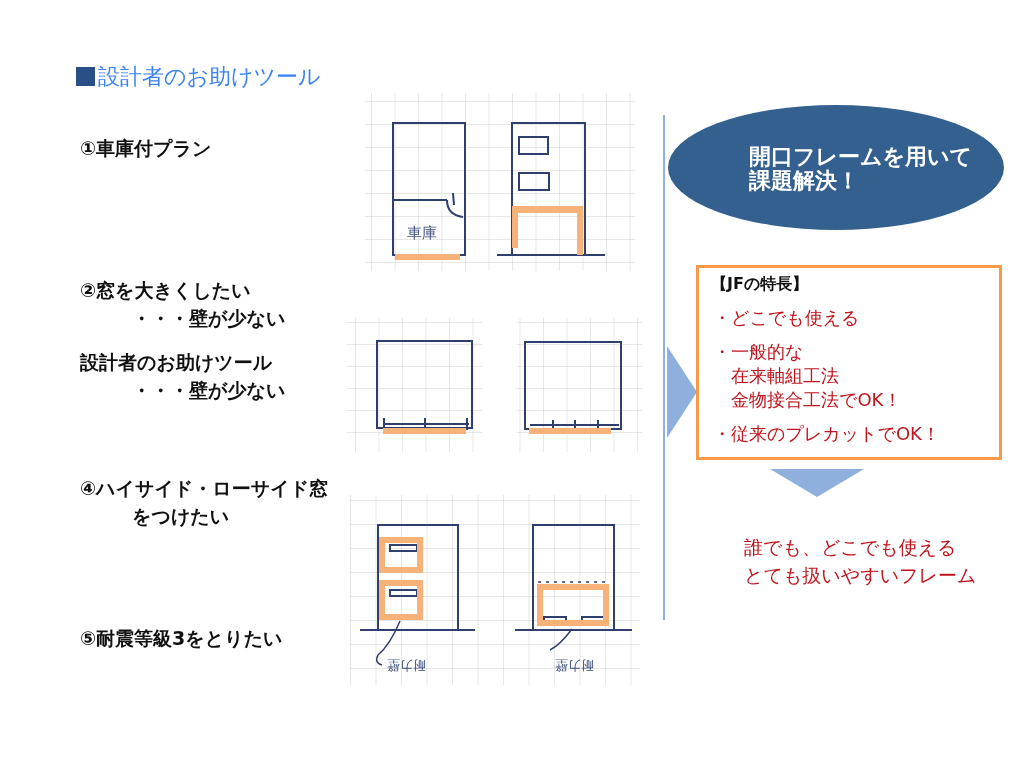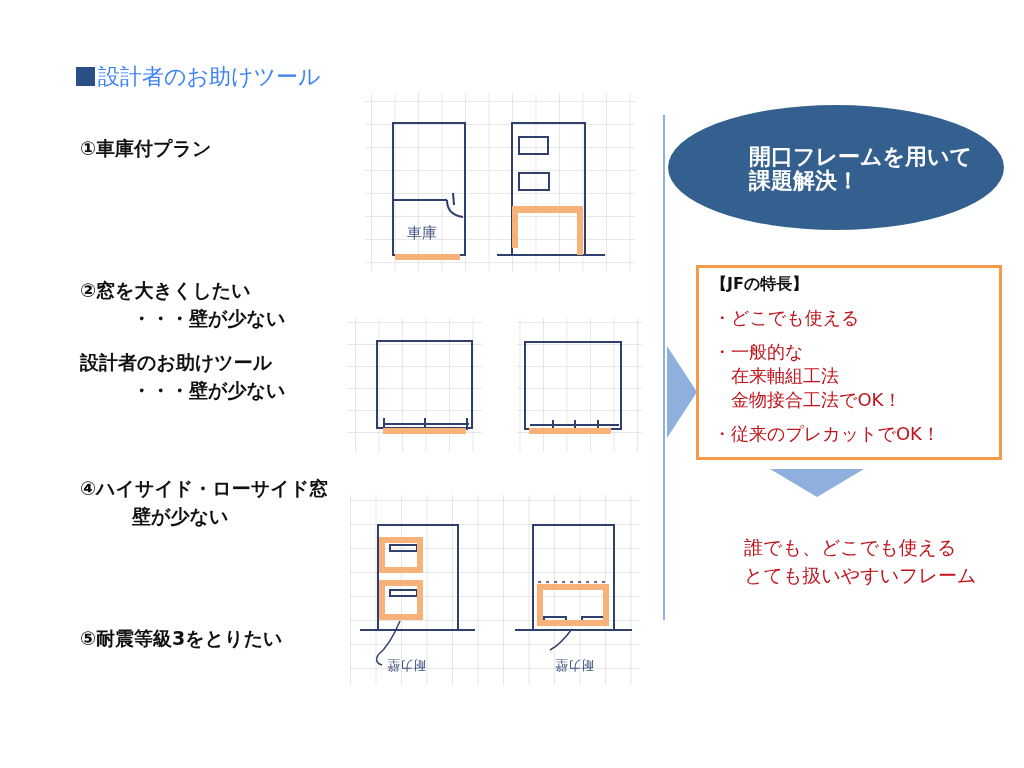--- a/index.html
+++ b/index.html
@@ -55,21 +55,21 @@
 <div class="abs item" style="left:80px; top:276px;">
   <div>②窓を大きくしたい</div>
   <div class="sub">・・・壁が少ない</div>
 </div>
 <div class="abs item" style="left:80px; top:348px;">
   <div>設計者のお助けツール</div>
   <div class="sub">・・・壁が少ない</div>
 </div>
 <div class="abs item" style="left:80px; top:474px;">
   <div>④ハイサイド・ローサイド窓</div>
-  <div class="sub" style="padding-left:52px;">壁が少ない</div>
+  <div class="sub" style="padding-left:52px;">をつけたい</div>
 </div>
 <div class="abs item" style="left:80px; top:624px;">
   <div>⑤耐震等級3をとりたい</div>
 </div>
 
 <svg class="abs sketch" style="left:365px; top:93px;" width="270" height="178" viewBox="0 0 270 178">
   <defs>
     <pattern id="grid1" width="23.5" height="23" patternUnits="userSpaceOnUse" x="6" y="8">
       <path d="M23.5 0 L0 0 0 23" fill="none" stroke="#cfcfcf" stroke-width="1"></path>
     </pattern>

